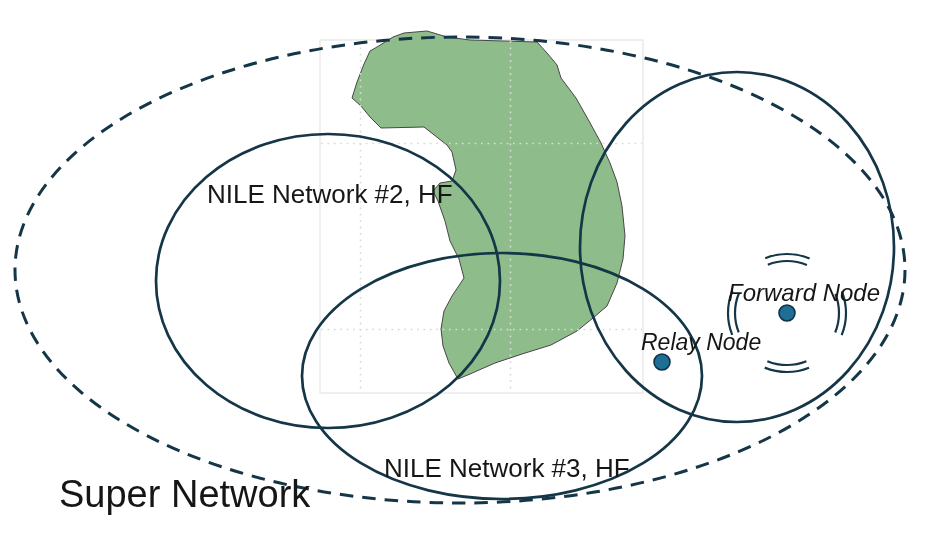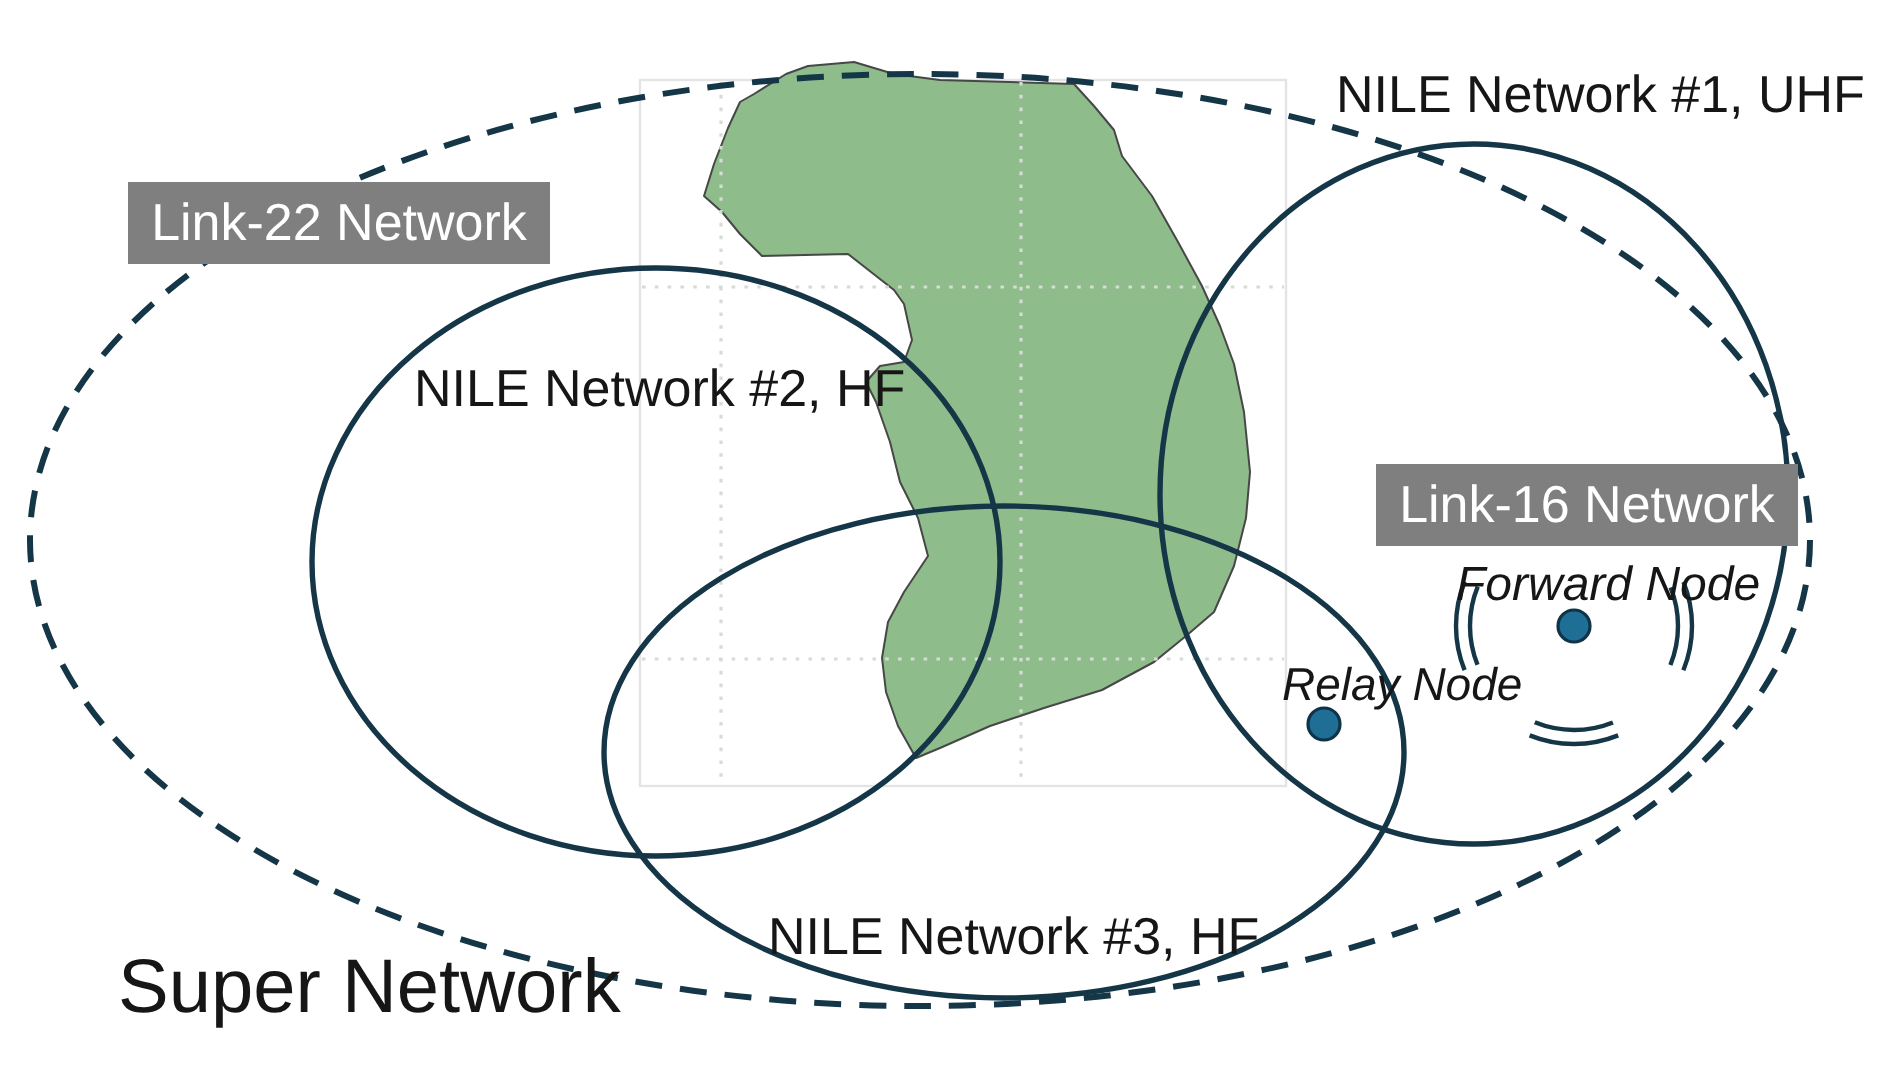--- a/index.html
+++ b/index.html
@@ -69,24 +69,21 @@
 
     <g>
       <circle class="ring" cx="787" cy="313" r="52" stroke-dasharray="40 41.68" stroke-dashoffset="20"></circle>
       <circle class="ring" cx="787" cy="313" r="59" stroke-dasharray="45.4 47.28" stroke-dashoffset="22.7"></circle>
     </g>
 
     <circle class="node-dot" cx="662" cy="362" r="8"></circle>
     <circle class="node-dot" cx="787" cy="313" r="8"></circle>
   </svg>
 
-  <div class="box-label" style="left:64px;top:91px;width:211px;height:41px;">Link-22 Network</div>
-  <div class="box-label" style="left:688px;top:232px;width:211px;height:41px;">Link-16 Network</div>
 
-  <div class="label net-label" style="left:668px;top:33px;">NILE Network #1, UHF</div>
   <div class="label net-label" style="left:187px;top:180px;margin-left:20px;">NILE Network #2, HF</div>
   <div class="label net-label" style="left:384px;top:454px;">NILE Network #3, HF</div>
 
   <div class="label super-label" style="left:59px;top:473px;">Super Network</div>
 
   <div class="label node-label" style="left:597px;top:330px;margin-left:44px;">Relay Node</div>
   <div class="label node-label fwd" style="left:728px;top:280px;text-align:right;">Forward Node</div>
 
 </div>
 

